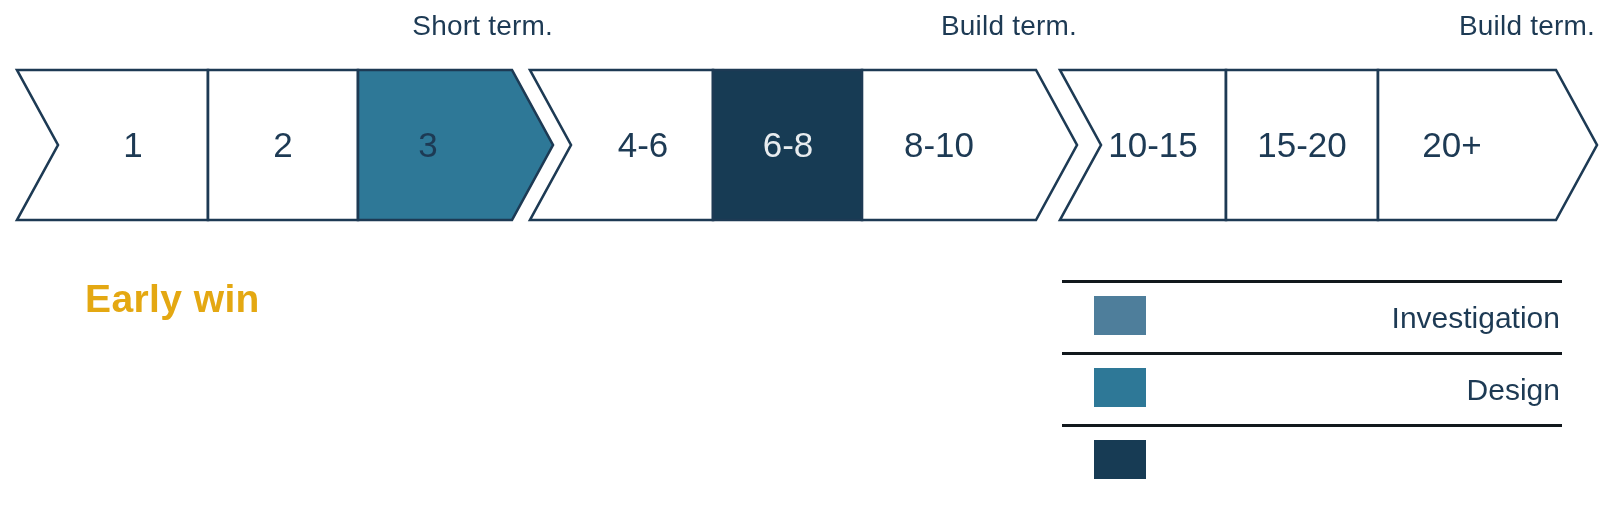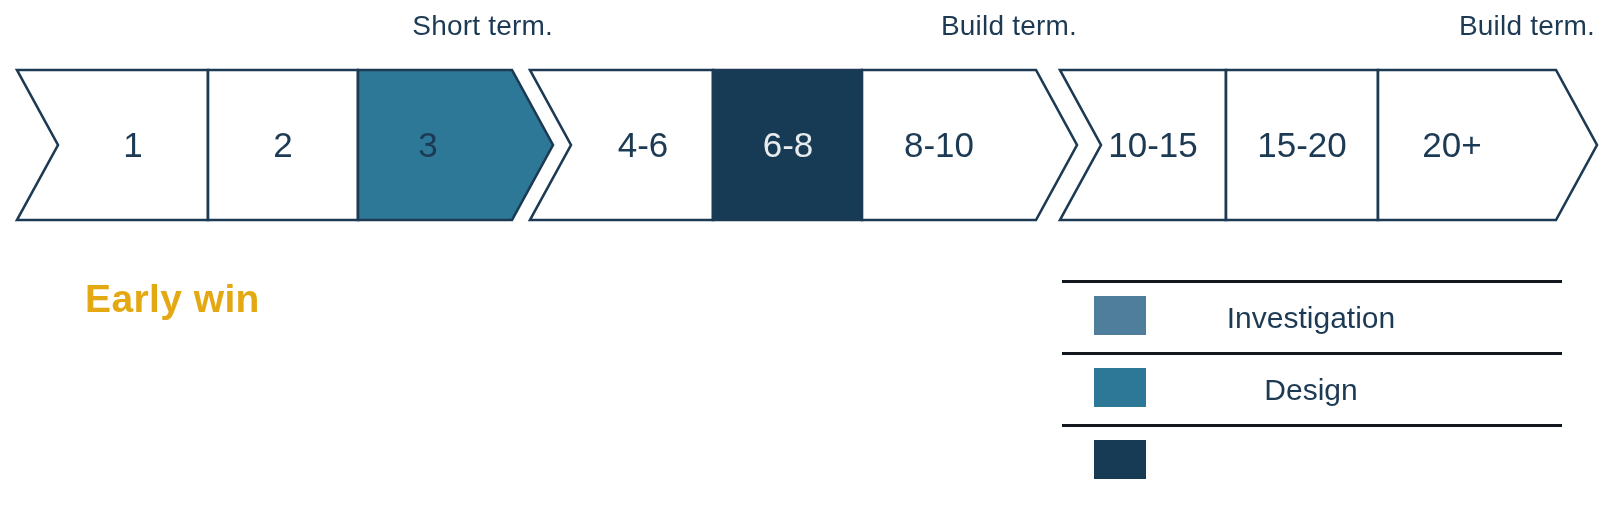--- a/index.html
+++ b/index.html
@@ -80,21 +80,21 @@
   }
   .legend-swatch {
     position: absolute;
     left: 32px;
     top: 13px;
     width: 52px;
     height: 39px;
   }
   .legend-label {
     width: 100%;
-    text-align: center;
+    text-align: right;
     padding-right: 2px;
     font-size: 30px;
     line-height: 36px;
     color: #1d3a54;
     white-space: nowrap;
   }
 </style>
 </head>
 <body>
 

